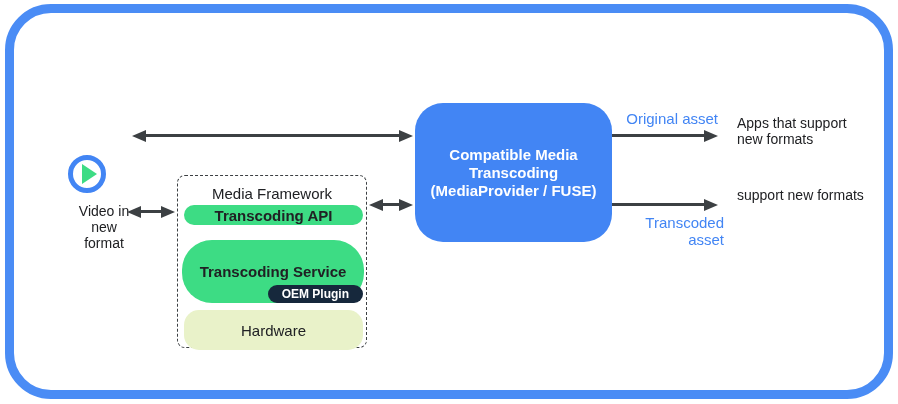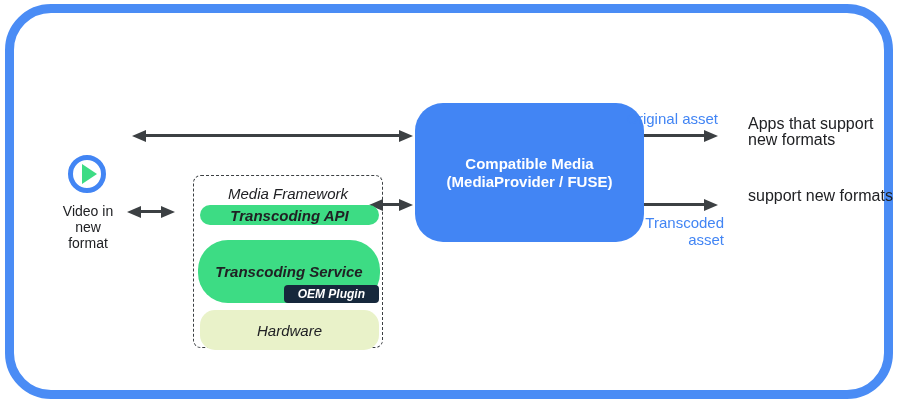--- a/index.html
+++ b/index.html
@@ -66,34 +66,33 @@
   }
   .play-tri {
     width: 0; height: 0;
     border-left: 15px solid var(--green, #3ddc84);
     border-top: 10px solid transparent;
     border-bottom: 10px solid transparent;
     margin-left: 5px;
   }
   .video-label {
     position: absolute;
-    left: 46px; top: 203px; width: 84px;
+    left: 62px; top: 203px; width: 84px;
     text-align: center;
     font-size: 14px; line-height: 16px;
   }
   .video-label span { display: block; }
 
   
   .mf-box {
     position: absolute;
-    left: 193px; top: 175px;
+    left: 177px; top: 175px;
     width: 190px; height: 173px;
     border: 1.5px dashed #3c4043;
     border-radius: 8px;
-    font-style: italic;
   }
   .mf-title {
     position: absolute;
     left: 0; top: 9px; width: 100%;
     text-align: center;
     font-size: 15px;
   }
   .pill {
     position: absolute;
     display: flex; align-items: center; justify-content: center;
@@ -111,35 +110,35 @@
     border-radius: 30px;
     font-weight: bold;
   }
   .oem-pill {
     position: absolute;
     right: 1px; bottom: 0;
     height: 18px;
     padding: 0 14px;
     background: var(--oem-navy, #16283c);
     color: #ffffff;
-    border-radius: 4px;
+    border-radius: 9px;
     font-size: 12px; font-weight: bold;
     display: flex; align-items: center; justify-content: center;
   }
   .pill-hardware {
     left: 6px; top: 134px; width: 179px; height: 40px;
     background: var(--hardware-cream, #e9f2c9);
     border-radius: 15px;
   }
 
   
   .blue-box {
     position: absolute;
     left: 415px; top: 103px;
-    width: 229px; height: 139px;
+    width: 197px; height: 139px;
     background: var(--box-blue, #4285f4);
     border-radius: 28px;
     color: #ffffff;
     font-weight: bold;
     font-size: 15px; line-height: 18px;
     display: flex; flex-direction: column;
     align-items: center; justify-content: center;
     text-align: center;
   }
 
@@ -149,21 +148,21 @@
     color: var(--label-blue, #4285f4);
     font-size: 15px;
     text-align: right;
   }
   .asset-original   { left: 612px; top: 110px; width: 106px; }
   .asset-transcoded { left: 606px; top: 214px; width: 118px; }
 
   .apps-label {
     position: absolute;
     left: 737px;
-    font-size: 16px; line-height: 15.5px; margin-left: 11px;
+    font-size: 14px; line-height: 15.5px;
   }
   .apps-label span { display: block; }
   .apps-support    { top: 116px; }
   .apps-no-support { top: 188px; }
 </style>
 </head>
 <body>
 
 <div class="canvas">
 
@@ -189,20 +188,21 @@
     <div class="pill pill-api">Transcoding API</div>
     <div class="pill pill-service">
       <span>Transcoding Service</span>
       <div class="oem-pill">OEM Plugin</div>
     </div>
     <div class="pill pill-hardware">Hardware</div>
   </div>
 
   <div class="blue-box">
     <div>Compatible Media</div>
+    <div>Transcoding</div>
     <div>(MediaProvider / FUSE)</div>
   </div>
 
   <div class="asset-label asset-original">Original asset</div>
   <div class="apps-label apps-support">
     <span>Apps that support</span>
     <span>new formats</span>
   </div>
 
   <div class="asset-label asset-transcoded">Transcoded asset</div>

